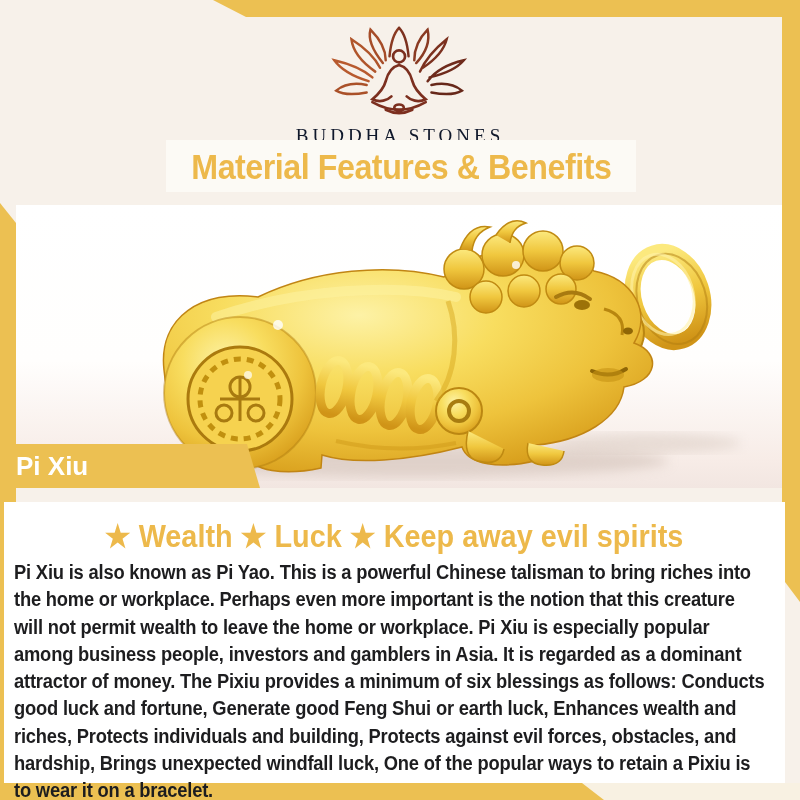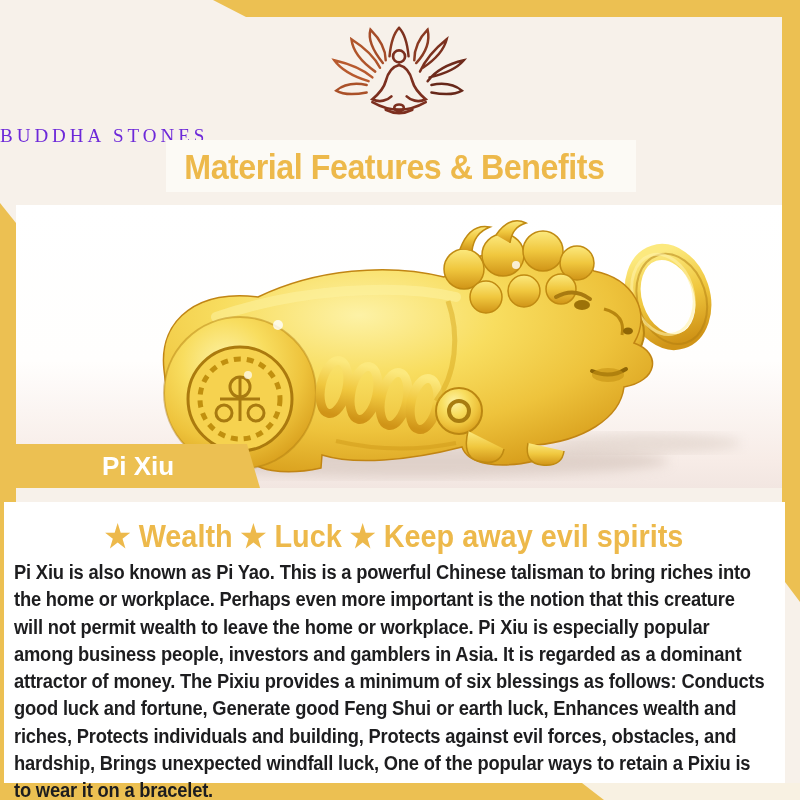--- a/index.html
+++ b/index.html
@@ -13,36 +13,36 @@
   .band-right{right:0;top:0;width:18px;height:602px;
     clip-path:polygon(0 0,18px 0,18px 602px,0 578px);}
   .band-left{left:0;top:203px;width:16px;height:597px;
     clip-path:polygon(0 0,16px 20px,16px 597px,0 597px);}
   .band-bottom{left:0;top:783px;width:610px;height:17px;
     clip-path:polygon(0 0,582px 0,604px 17px,0 17px);}
   .bottom-cream{position:absolute;left:555px;top:783px;width:245px;height:17px;background:#f8f1e2;}
 
   
   .logo-wrap{position:absolute;left:325px;top:24px;width:150px;height:100px;}
-  .brand-name{position:absolute;left:0;top:125px;width:800px;text-align:left;
-    font-family:"Liberation Serif",serif;font-size:19px;letter-spacing:4px;color:#6d28d9;}
+  .brand-name{position:absolute;left:0;top:125px;width:800px;text-align:center;
+    font-family:"Liberation Serif",serif;font-size:19px;letter-spacing:4px;color:#0f172a;}
   .title-band{position:absolute;left:166px;top:140px;width:470px;height:52px;
-    background:#fcfaf5;text-align:left;line-height:54px;}
+    background:#fcfaf5;text-align:center;line-height:54px;}
   .title-band span{display:inline-block;transform:scaleX(.92);font-size:35px;font-weight:700;
     color:var(--gold-text,#edb94b);letter-spacing:-.5px;white-space:nowrap;}
 
   
   .photo-panel{position:absolute;left:16px;top:205px;width:766px;height:283px;
     background:linear-gradient(180deg,#ffffff 0%,#fffefd 55%,#f7ece7 90%,#f2e6e1 100%);}
   .photo-panel svg{position:absolute;left:0;top:0;}
 
   
   .pixiu-banner{position:absolute;left:16px;top:444px;width:244px;height:44px;
     background:var(--gold,#ecc052);clip-path:polygon(0 0,231px 0,244px 44px,0 44px);
-    text-align:center;line-height:44px;color:#ffffff;font-size:26px;font-weight:700;}
+    line-height:44px;color:#ffffff;font-size:26px;font-weight:700;}
 
   
   .text-panel{position:absolute;left:4px;top:502px;width:781px;height:281px;background:#ffffff;}
   .benefits-line{position:absolute;left:0;top:16px;width:781px;text-align:center;
     color:var(--gold-text,#edb94b);font-weight:700;}
   .benefits-line span{display:inline-block;transform:scaleX(.93);font-size:31px;white-space:nowrap;}
   .description{position:absolute;left:10px;top:57px;width:800px;
     transform:scaleX(.94);transform-origin:left top;
     font-size:19.5px;line-height:27.3px;letter-spacing:-.2px;font-weight:700;color:#1d1d1f;}
 </style>

